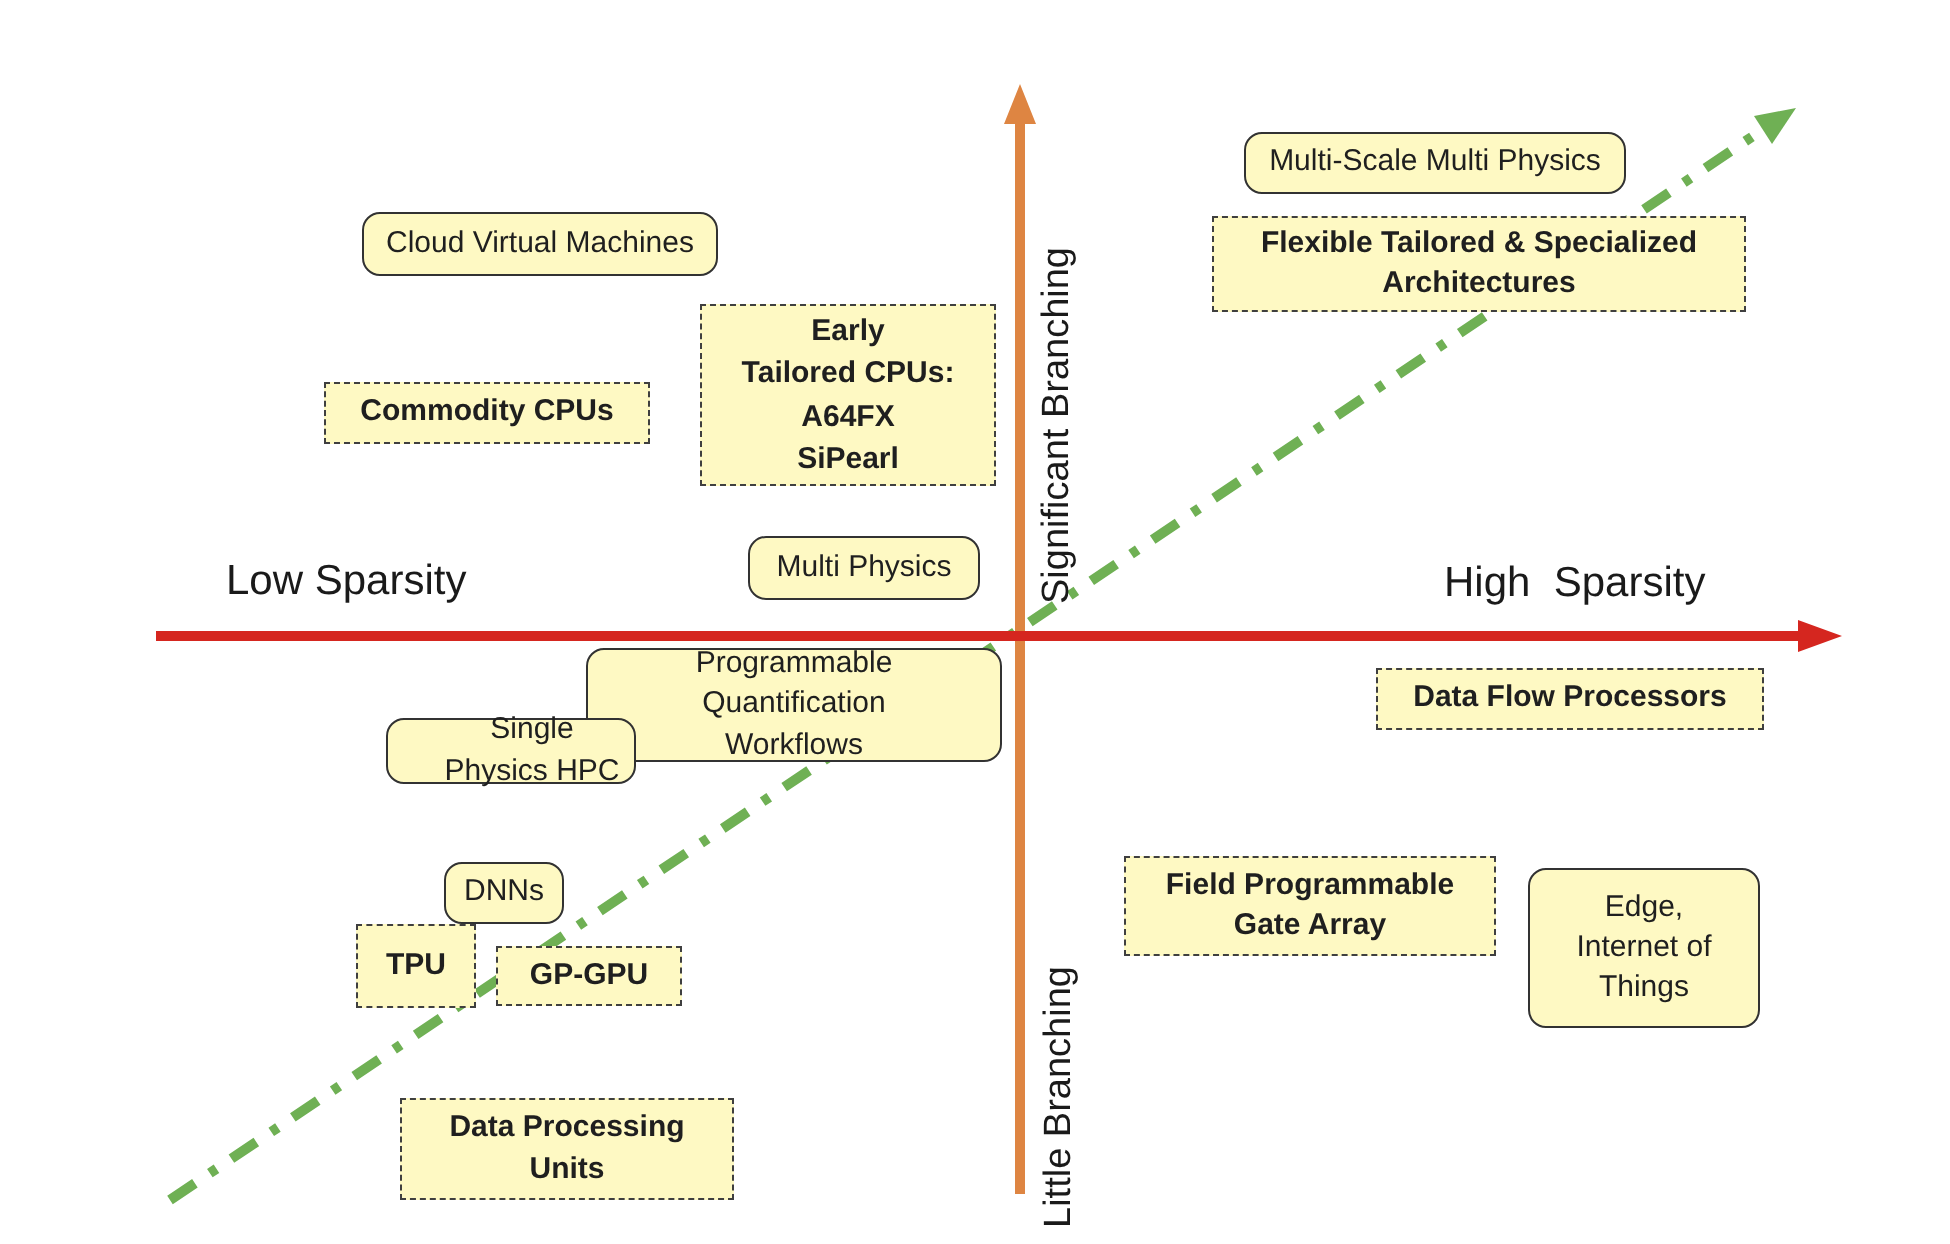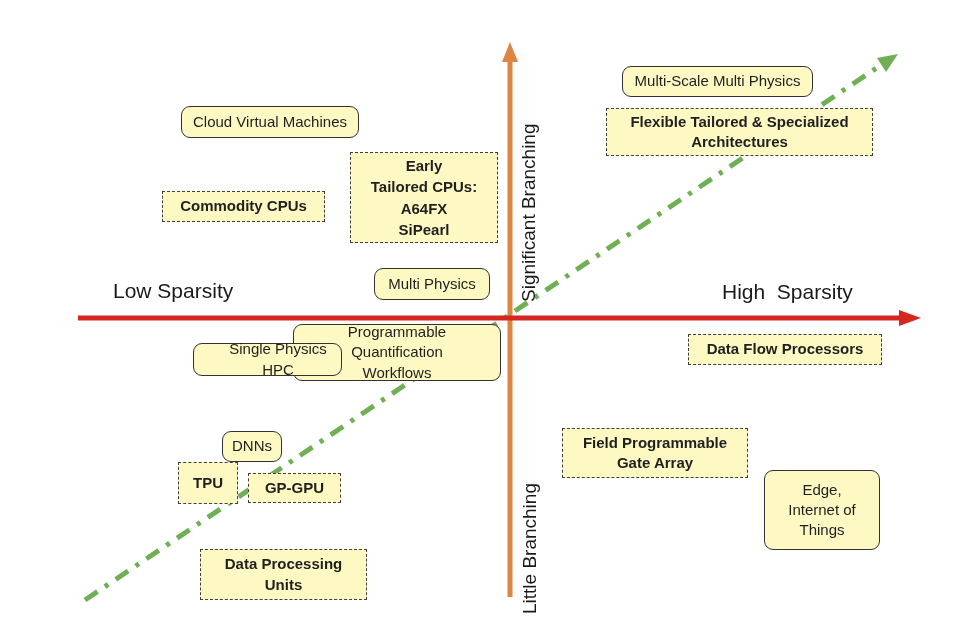--- a/index.html
+++ b/index.html
@@ -84,34 +84,34 @@
 
   <div class="node solid" style="left:622px;top:66px;width:191px;height:31px;">Multi-Scale Multi Physics</div>
 
   <div class="node dashed" style="left:606px;top:108px;width:267px;height:48px;">Flexible Tailored &amp; Specialized
 Architectures</div>
 
 
   <div class="node solid" style="left:293px;top:324px;width:208px;height:57px;">Programmable Quantification
 Workflows</div>
 
-  <div class="node solid" style="left:193px;top:343px;width:149px;height:33px;padding-left:27px;">Single Physics HPC</div>
+  <div class="node solid" style="left:193px;top:359px;width:125px;height:33px;padding-left:27px;">Single Physics HPC</div>
 
   <div class="node dashed" style="left:688px;top:334px;width:194px;height:31px;">Data Flow Processors</div>
 
   <div class="node solid" style="left:222px;top:406px;width:60px;height:31px;margin-top:25px;">DNNs</div>
 
   <div class="node dashed" style="left:248px;top:443px;width:93px;height:30px;margin-top:30px;">GP-GPU</div>
 
   <div class="node dashed" style="left:178px;top:462px;width:60px;height:42px;">TPU</div>
 
   <div class="node dashed" style="left:562px;top:428px;width:186px;height:50px;">Field Programmable
 Gate Array</div>
 
-  <div class="node solid" style="left:764px;top:434px;width:116px;height:80px;margin-top:36px;">Edge,
+  <div class="node solid" style="left:764px;top:434px;width:116px;height:80px;">Edge,
 Internet of
 Things</div>
 
 
   <div class="node dashed" style="left:200px;top:549px;width:167px;height:51px;">Data Processing
 Units</div>
 
 </div>
 
 </body></html>

